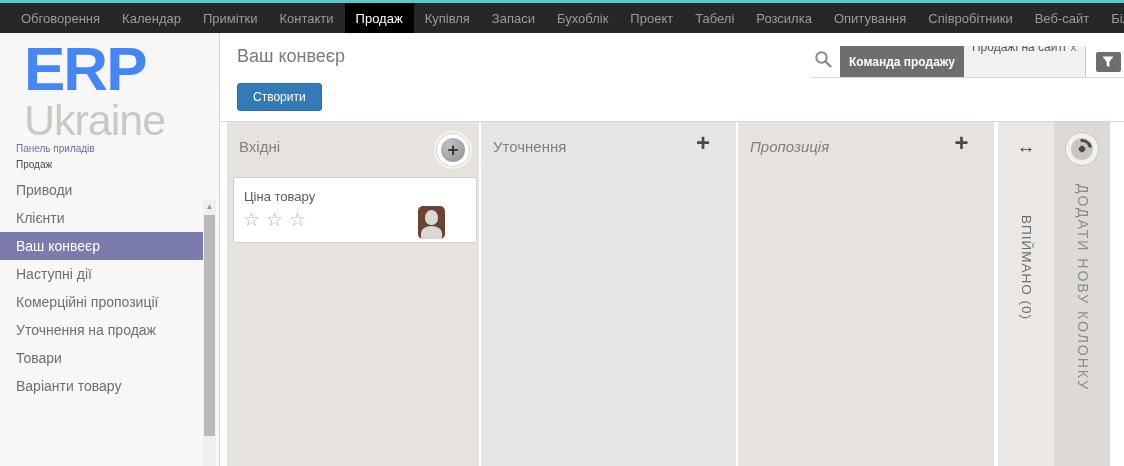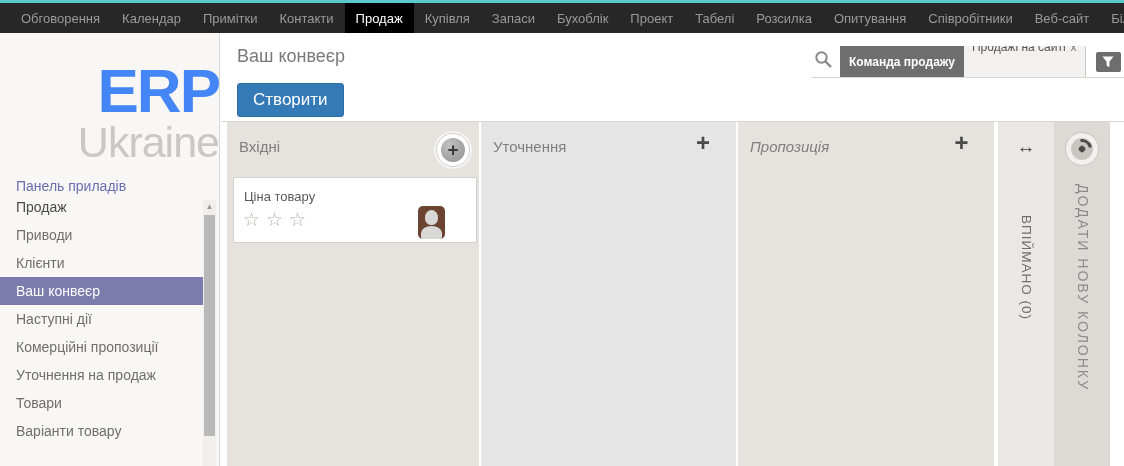--- a/index.html
+++ b/index.html
@@ -11,40 +11,40 @@
   .topline { position:absolute; left:0; top:0; width:1124px; height:3px; background:#5ac8ce; }
   .navbar { position:absolute; left:0; top:3px; width:1124px; height:30px; background:#272727;
             display:flex; align-items:stretch; padding-left:10px; }
   .nav-item { color:#9a9a9a; font-size:13px; padding:0 11px; display:flex; align-items:center;
               cursor:pointer; white-space:nowrap; }
   .nav-item.active { background:#000; color:#fff; }
 
   
   .sidebar { position:absolute; left:0; top:33px; width:220px; height:433px; background:#f8f7f5;
              border-right:1px solid #d8d6d3; }
-  .logo { padding:29px 0 0 24px;text-align:right; }
+  .logo { padding:7px 0 0 24px; }
   .logo-main { font-size:62px; font-weight:bold; color:#4486f5; line-height:0.95; letter-spacing:-2px; }
   .logo-sub  { font-size:43px; color:#cac8c5; line-height:1.0; margin-top:0px; letter-spacing:-1px; }
-  .side-sections { margin:14px 0 6px 16px; font-size:14px; }
+  .side-sections { margin:1px 0 6px 16px; font-size:10px; }
   .side-section-link { color:#6a6db1; margin-bottom:5px; cursor:pointer; }
   .side-section-link.plain { color:#4a4a4a; }
   .side-items { font-size:14px; }
   .side-item { height:28px; line-height:28px; padding-left:16px; color:#6f6f6f; cursor:pointer;
                white-space:nowrap; }
   .side-item.selected { background:#7c7bad; color:#fff; width:207px; }
   .sb-track { position:absolute; left:203px; top:167px; width:13px; height:266px; background:#f0efec; }
   .sb-arrow { width:13px; text-align:center; color:#9a9a9a; font-size:8px; line-height:14px; cursor:pointer; }
   .sb-thumb { position:absolute; left:1px; top:15px; width:11px; height:221px; background:#b9b9b9; cursor:pointer; }
 
   
   .main { position:absolute; left:221px; top:33px; width:903px; height:433px; background:#fff; }
   .main-header { position:relative; width:100%; height:89px; border-bottom:1px solid #d9d7d4; }
   .page-title { position:absolute; left:16px; top:13px; font-size:18px; color:#7a7a7a; }
   .create-btn { position:absolute; left:16px; top:50px; background:#337ab7; color:#fff; border:1px solid #2e6da4;
-                font-size:17px; padding:6px 15px; border-radius:3px; cursor:pointer;
+                font-size:12px; padding:6px 15px; border-radius:3px; cursor:pointer;
                 font-family:"Liberation Sans",sans-serif; }
   .search { position:absolute; right:0; top:13px; width:313px; height:32px; border-bottom:1px solid #d8d8d8;
             display:flex; align-items:center; overflow:hidden; }
   .mag { margin:0 7px 0 3px; flex:none; }
   .facet { display:flex; align-items:stretch; flex:none; cursor:pointer; }
   .facet-label { background:#6e6e6e; color:#fff; font-size:12px; font-weight:bold; padding:20px 9px;
                  border-radius:2px 0 0 2px; white-space:nowrap; }
   .facet-value { background:#f2f1ef; color:#555; font-size:12px; padding:4px 8px; border:1px solid #c8c8c8;
                  border-left:none; border-radius:0 2px 2px 0; white-space:nowrap; display:flex; gap:5px; }
   .facet-x { color:#777; cursor:pointer; }

